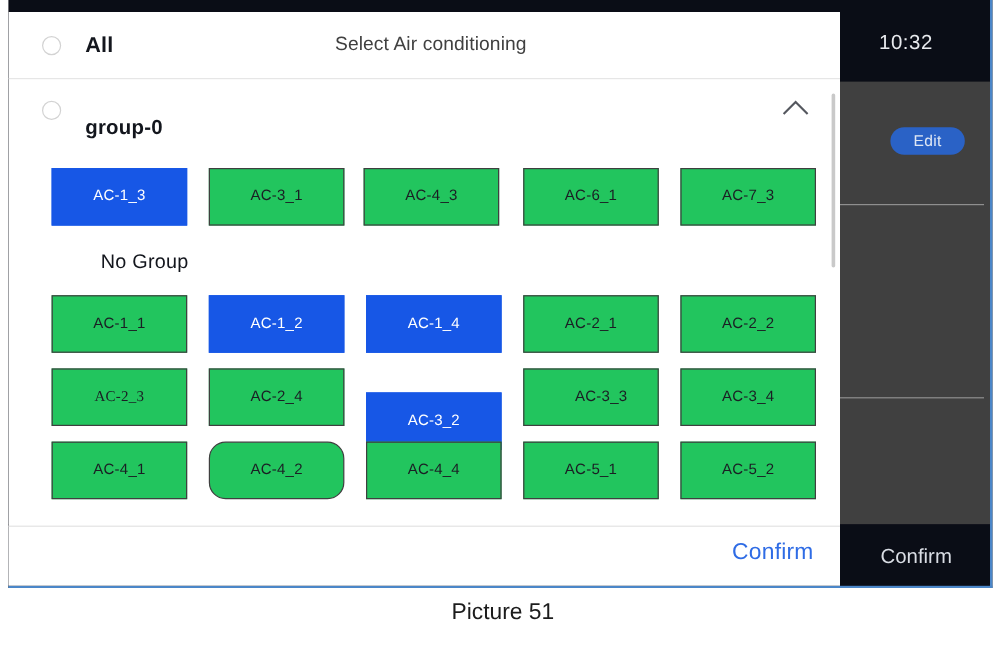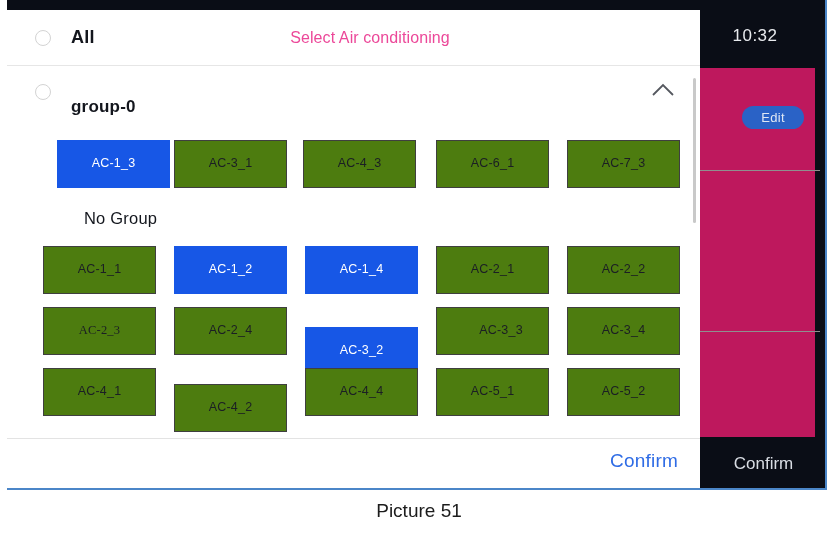--- a/index.html
+++ b/index.html
@@ -47,23 +47,23 @@
     color: #e8eaee;
     font-size: 17px;
     letter-spacing: 0.5px;
   }
 
   
   #graypanel {
     position: absolute;
     left: 693px;
     top: 68px;
-    width: 115px;
+    width: 127px;
     height: 369px;
-    background: #be185d;
+    background: #404040;
   }
   .gp-divider {
     position: absolute;
     left: 0;
     width: 120px;
     height: 1px;
     background: #8f8f8f;
   }
   #gp-div-1 { top: 102px; }
   #gp-div-2 { top: 263px; }
@@ -148,26 +148,26 @@
     position: absolute;
     left: 64px;
     top: 17px;
     font-size: 18px;
     color: #13161d;
     font-weight: 600;
     letter-spacing: .2px;
   }
   #modal-title {
     position: absolute;
-    left: 168px;
+    left: 157px;
     top: 19px;
     width: 390px;
     text-align: center;
     font-size: 16px;
-    color: #ec4899;
+    color: #404040;
     letter-spacing: .1px;
   }
 
   
   #group-row {
     position: absolute;
     left: 0;
     top: 55px;
     width: 693px;
     height: 53px;
@@ -204,21 +204,21 @@
 
   .tile-grid {
     position: relative;
   }
   .tile {
     position: absolute;
     width: 113px;
     height: 48px;
     box-sizing: border-box;
     border: 1.4px solid #3f3f3f;
-    background: #4d7c0f;
+    background: #22c55e;
     color: #1b1e24;
     font-size: 12.5px;
     text-align: center;
     line-height: 45px;
     letter-spacing: .2px;
   }
   .tile.selected {
     background: #1757e6;
     border-color: #1757e6;
     color: #ffffff;
@@ -309,38 +309,38 @@
       <div id="group-label">group-0</div>
       <div id="group-chevron">
         <svg width="22" height="14" viewBox="0 0 22 14">
           <polyline points="1,12 11,2 21,12" fill="none" stroke="#55585f" stroke-width="1.8"></polyline>
         </svg>
       </div>
     </div>
 
     <div id="scroll-area">
       <div class="tile-grid" id="tile-grid">
-          <div class="tile selected" style="left: 36px; top: 22px; margin-left: 14px;">AC-1_3</div>
+          <div class="tile selected" style="left: 36px; top: 22px;">AC-1_3</div>
           <div class="tile" style="left: 167px; top: 22px;">AC-3_1</div>
           <div class="tile" style="left: 296px; top: 22px;">AC-4_3</div>
           <div class="tile" style="left: 429px; top: 22px;">AC-6_1</div>
           <div class="tile" style="left: 560px; top: 22px;">AC-7_3</div>
           <div class="section-label" style="top: 91px;">No Group</div>
           <div class="tile" style="left: 36px; top: 128px;">AC-1_1</div>
           <div class="tile selected" style="left: 167px; top: 128px;">AC-1_2</div>
           <div class="tile selected" style="left: 298px; top: 128px;">AC-1_4</div>
           <div class="tile" style="left: 429px; top: 128px;">AC-2_1</div>
           <div class="tile" style="left: 560px; top: 128px;">AC-2_2</div>
           <div class="tile" style="left: 36px; top: 189px; font-family: Liberation Serif, serif;">AC-2_3</div>
           <div class="tile" style="left: 167px; top: 189px;">AC-2_4</div>
           <div class="tile selected" style="left: 298px; top: 189px; margin-top: 20px;">AC-3_2</div>
           <div class="tile" style="left: 429px; top: 189px; padding-left: 17px;">AC-3_3</div>
           <div class="tile" style="left: 560px; top: 189px;">AC-3_4</div>
           <div class="tile" style="left: 36px; top: 250px;">AC-4_1</div>
-          <div class="tile" style="left: 167px; top: 266px;">AC-4_2</div>
+          <div class="tile" style="left: 167px; top: 250px; border-radius: 14px;">AC-4_2</div>
           <div class="tile" style="left: 298px; top: 250px;">AC-4_4</div>
           <div class="tile" style="left: 429px; top: 250px;">AC-5_1</div>
           <div class="tile" style="left: 560px; top: 250px;">AC-5_2</div>
         </div>
     </div>
 
     <div id="list-scrollbar"></div>
 
     <div id="modal-footer">
       <div id="modal-confirm">Confirm</div>

